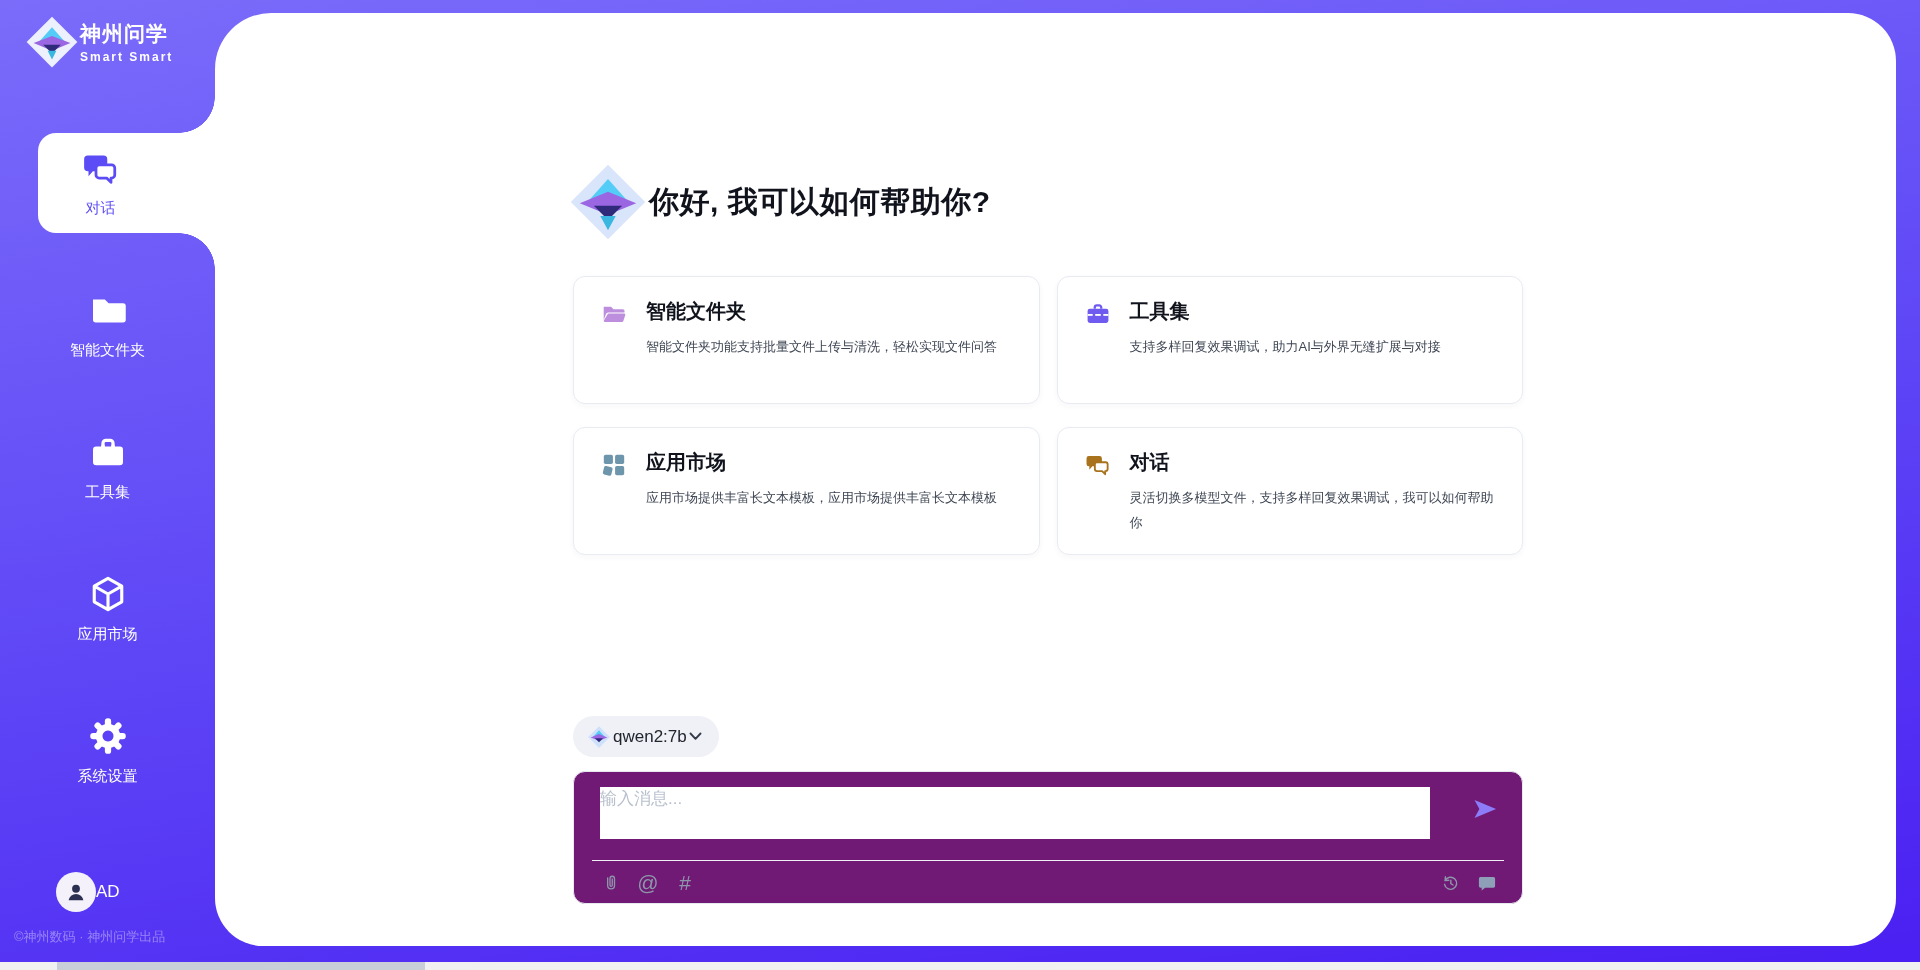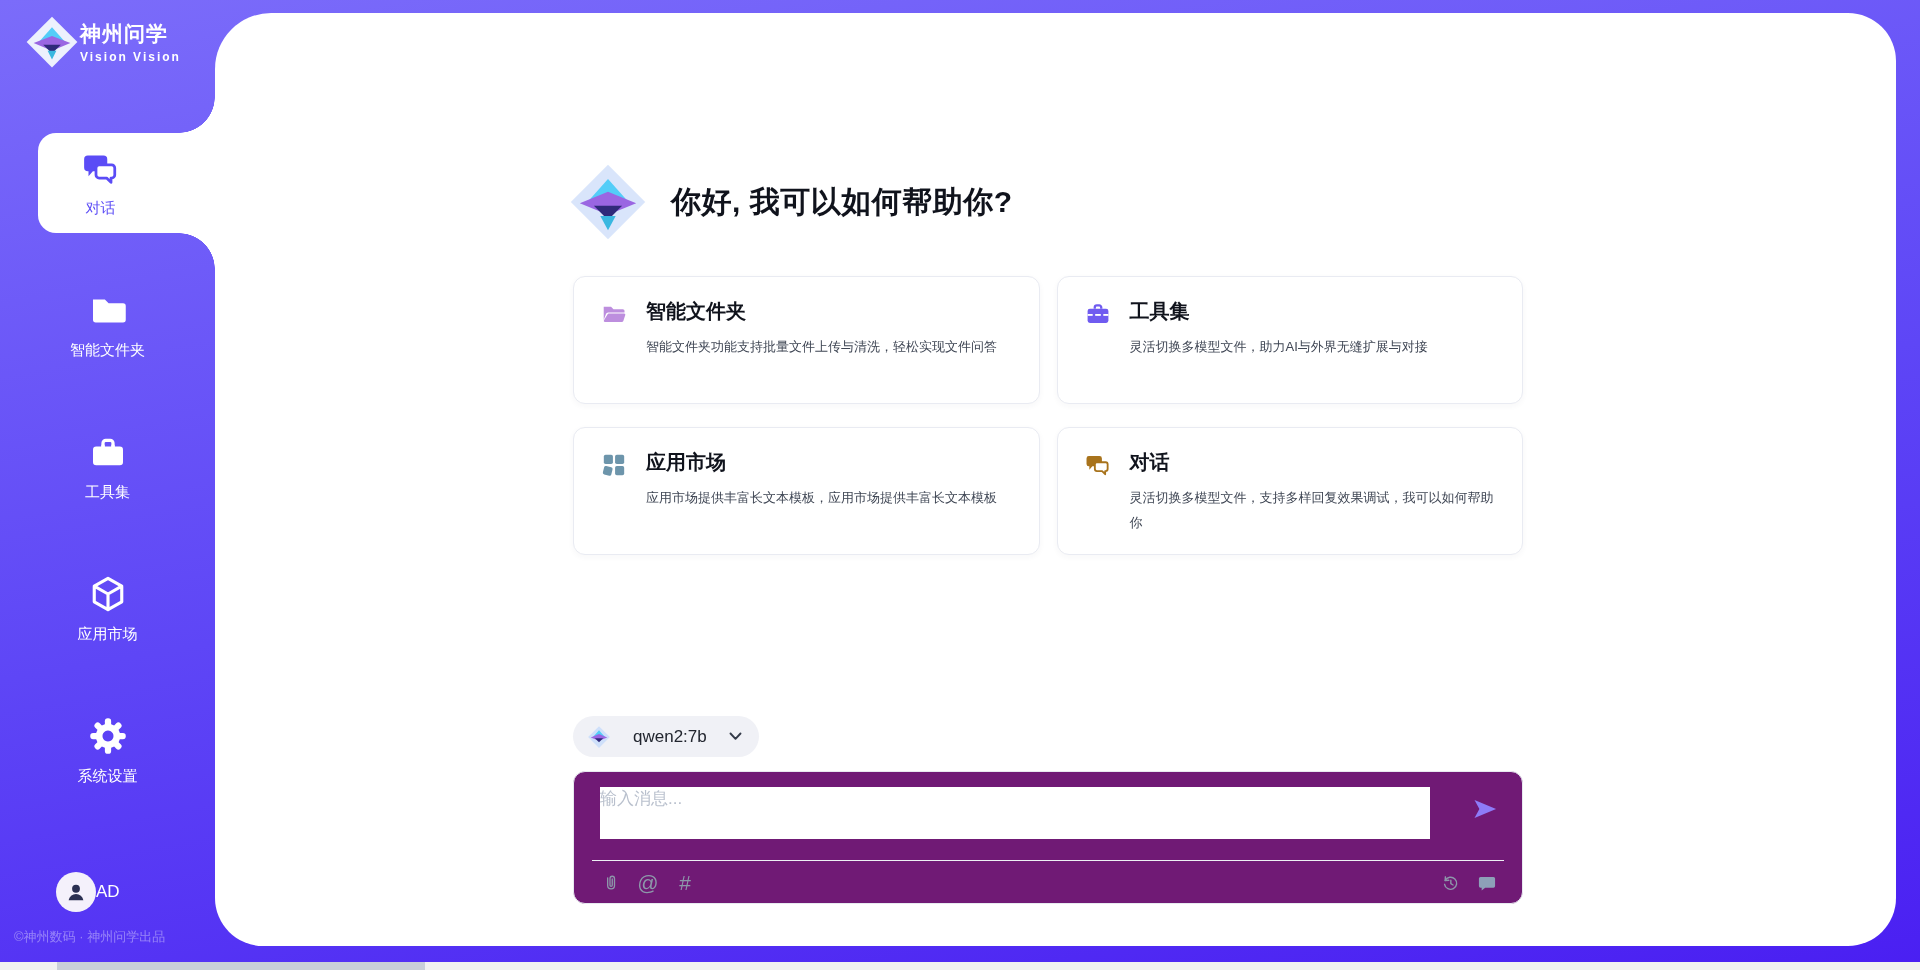--- a/index.html
+++ b/index.html
@@ -35,41 +35,41 @@
   .user-row { position:absolute; left:56px; top:872px; display:flex; align-items:center; cursor:pointer; }
   .avatar { width:40px; height:40px; border-radius:50%; background:#f4f1fb; display:flex; align-items:center; justify-content:center; }
   .avatar svg { width:26px; height:26px; }
   .user-name { color:#fff; font-size:17px; }
   .copyright { position:absolute; left:14px; top:928px; color:rgba(255,255,255,0.38); font-size:13px; white-space:nowrap; }
 
   
   .main { position:absolute; left:215px; top:13px; width:1681px; height:933px;
           background:#fff; border-radius:56px 48px 48px 48px; }
 
-  .greeting-row { position:absolute; left:352px; top:148px; display:flex; align-items:center; gap:22px; }
+  .greeting-row { position:absolute; left:352px; top:148px; display:flex; align-items:center; }
   .greeting-row svg { width:82px; height:82px; }
   .greeting-title { font-size:30px; font-weight:bold; color:#10131c; letter-spacing:0.5px; }
 
   .cards { position:absolute; left:358px; top:263px; width:950px;
            display:grid; grid-template-columns:1fr 1fr; column-gap:17px; row-gap:23px; }
   .card { height:128px; background:#fff; border:1px solid #e9ebf2; border-radius:12px;
           box-shadow:0 2px 6px rgba(40,44,80,0.04); padding:21px 24px 0 27px;
           display:flex; align-items:flex-start; cursor:pointer; }
   .card-icon { width:26px; height:26px; margin:3px 19px 0 0; flex:none; }
   .card-icon svg { width:26px; height:26px; display:block; }
   .card-title { font-size:20px; font-weight:bold; color:#10131c; margin-bottom:9px; }
   .card-desc { font-size:13px; line-height:25px; color:#3f4654; max-width:372px; }
 
   .ic-orchid { color:#bd8ede; }
   .ic-purple { color:#6f5bf0; }
   .ic-steel  { color:#6d95ab; }
   .ic-amber  { color:#a8731c; }
 
   .model-pill { position:absolute; left:358px; top:703px; height:41px; border-radius:21px;
-                background:#f0f1f6; display:flex; align-items:center; gap:22px; padding:0 17px 0 14px; cursor:pointer; }
+                background:#f0f1f6; display:flex; align-items:center; gap:2px; padding:0 17px 0 14px; cursor:pointer; }
   .model-pill svg.mlogo { width:24px; height:24px; }
   .model-name { font-size:17px; color:#22262f; }
   .model-pill .chev { width:13px; height:9px; }
 
   .composer { position:absolute; left:358px; top:758px; width:950px; height:133px;
               background:#701a75; border:1px solid #e7e9f0; border-radius:12px; }
   .composer textarea { position:absolute; left:26px; top:15px; width:830px; height:52px;
                        border:none; outline:none; resize:none; font-size:17px; color:#30343e;
                        font-family:"Liberation Sans","DejaVu Sans",sans-serif; }
   .composer textarea::placeholder { color:#b9c0cd; }
@@ -97,21 +97,21 @@
   <div class="logo-row">
     <svg viewBox="0 0 64 64">
       <polygon points="32,3 61,32 32,61 3,32" fill="#edf1fd"></polygon>
       <polygon points="32,15 47,32 17,32" fill="#53cdf8"></polygon>
       <polygon points="11,33 32,25 53,33 32,42" fill="#9a66e2"></polygon>
       <polygon points="22,35 42,35 32,45" fill="#2f2a7a"></polygon>
       <polygon points="27,42 37,42 32,52" fill="#39b7e0"></polygon>
     </svg>
     <div>
       <div class="brand-name">神州问学</div>
-      <div class="brand-sub">Vision Vision</div>
+      <div class="brand-sub">Smart Smart</div>
     </div>
   </div>
 
   <div class="nav-item active" style="top:133px;">
     <div class="nav-inner">
       <svg viewBox="0 0 32 32">
         <path d="M5.5,6 h12.5 a3,3 0 0 1 3,3 v6.5 a3,3 0 0 1 -3,3 h-8.5 l-3.5,4 v-4 h-0.5 a3,3 0 0 1 -3,-3 V9 a3,3 0 0 1 3,-3 Z" fill="#5b4cf6"></path>
         <path d="M14.5,13.5 h10 a2.5,2.5 0 0 1 2.5,2.5 v5.5 a2.5,2.5 0 0 1 -2.5,2.5 h-0.5 v3.5 l-3.5,-3.5 h-6 a2.5,2.5 0 0 1 -2.5,-2.5 V16 a2.5,2.5 0 0 1 2.5,-2.5 Z" fill="#ffffff" stroke="#5b4cf6" stroke-width="2.2" stroke-linejoin="round"></path>
       </svg>
       <span class="nav-label">对话</span>
@@ -205,21 +205,21 @@
         <svg viewBox="0 0 24 24">
           <path d="M9,7.2 V5.9 a1.9,1.9 0 0 1 1.9,-1.9 h2.2 a1.9,1.9 0 0 1 1.9,1.9 v1.3" fill="none" stroke="currentColor" stroke-width="2.1"></path>
           <rect x="2.4" y="7.2" width="19.2" height="13" rx="2.1" fill="currentColor"></rect>
           <rect x="2.4" y="12" width="19.2" height="1.7" fill="#ffffff"></rect>
           <rect x="7.1" y="10.9" width="2.3" height="3.9" rx="0.9" fill="currentColor"></rect>
           <rect x="14.6" y="10.9" width="2.3" height="3.9" rx="0.9" fill="currentColor"></rect>
         </svg>
       </span>
       <div class="card-body">
         <div class="card-title">工具集</div>
-        <div class="card-desc">灵活切换多模型文件，助力AI与外界无缝扩展与对接</div>
+        <div class="card-desc">支持多样回复效果调试，助力AI与外界无缝扩展与对接</div>
       </div>
     </div>
 
     <div class="card">
       <span class="card-icon ic-steel">
         <svg viewBox="0 0 24 24">
           <rect x="2.6" y="2.6" width="8.4" height="8.4" rx="1.6" fill="currentColor"></rect>
           <rect x="13" y="2.6" width="8.4" height="8.4" rx="1.6" fill="currentColor"></rect>
           <rect x="13" y="13" width="8.4" height="8.4" rx="1.6" fill="currentColor"></rect>
           <rect x="2.2" y="13.4" width="8" height="8" rx="1.6" transform="rotate(14 6.2 17.4)" fill="currentColor"></rect>

